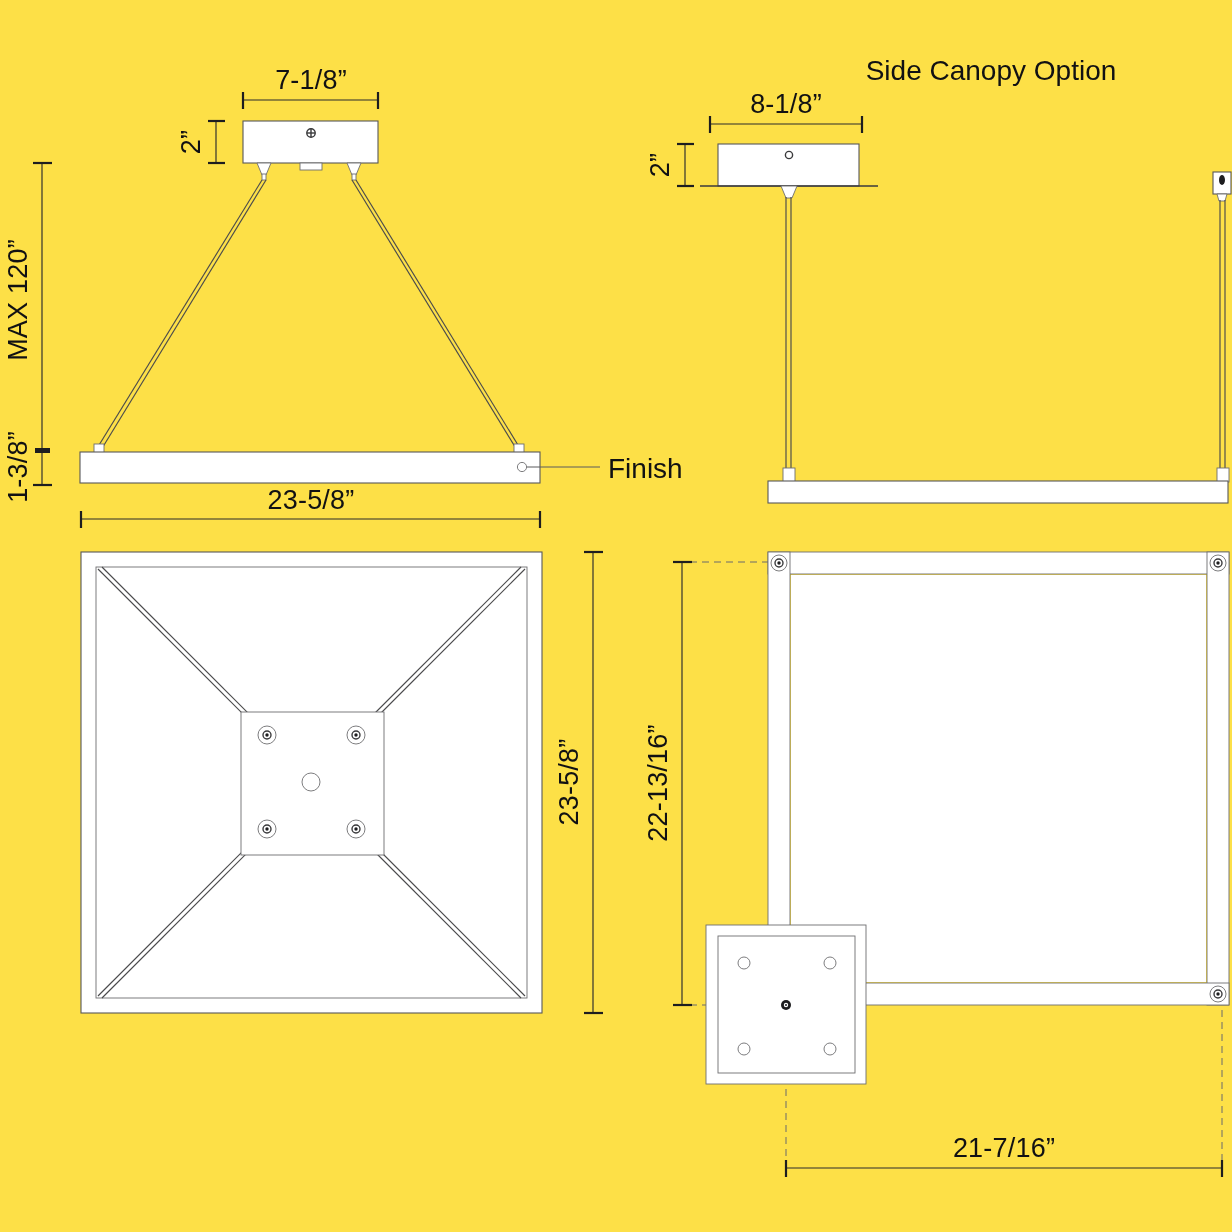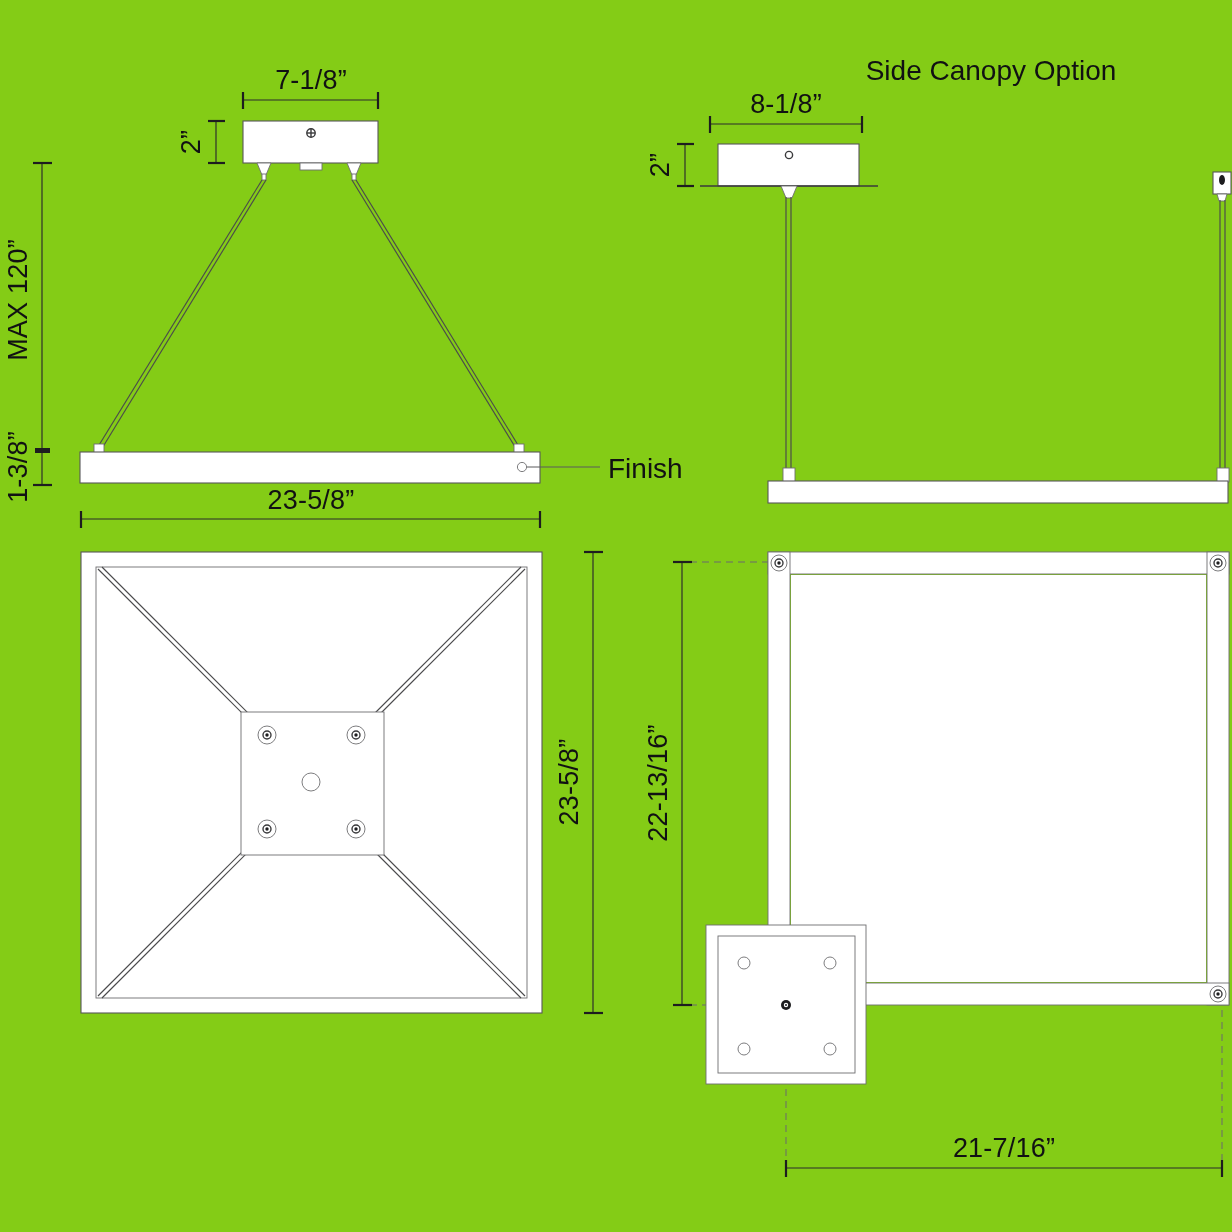--- a/index.html
+++ b/index.html
@@ -5,21 +5,21 @@
 <style>
   html, body {
     margin: 0;
     padding: 0;
     background: #ffffff;
   }
   #sheet {
     position: relative;
     width: 1232px;
     height: 1232px;
-    background: #84cc16;
+    background: #fde047;
     font-family: "Liberation Sans", sans-serif;
     overflow: hidden;
   }
   svg.drawing {
     position: absolute;
     top: 0;
     left: 0;
     width: 1232px;
     height: 1232px;
     display: block;

